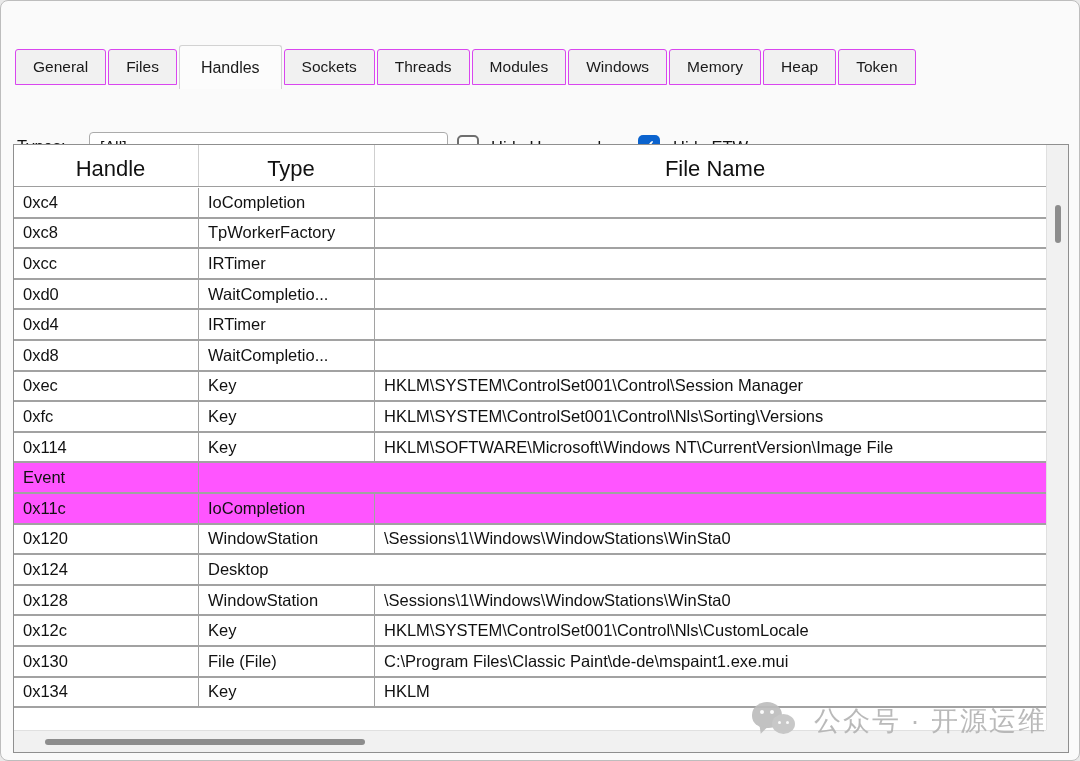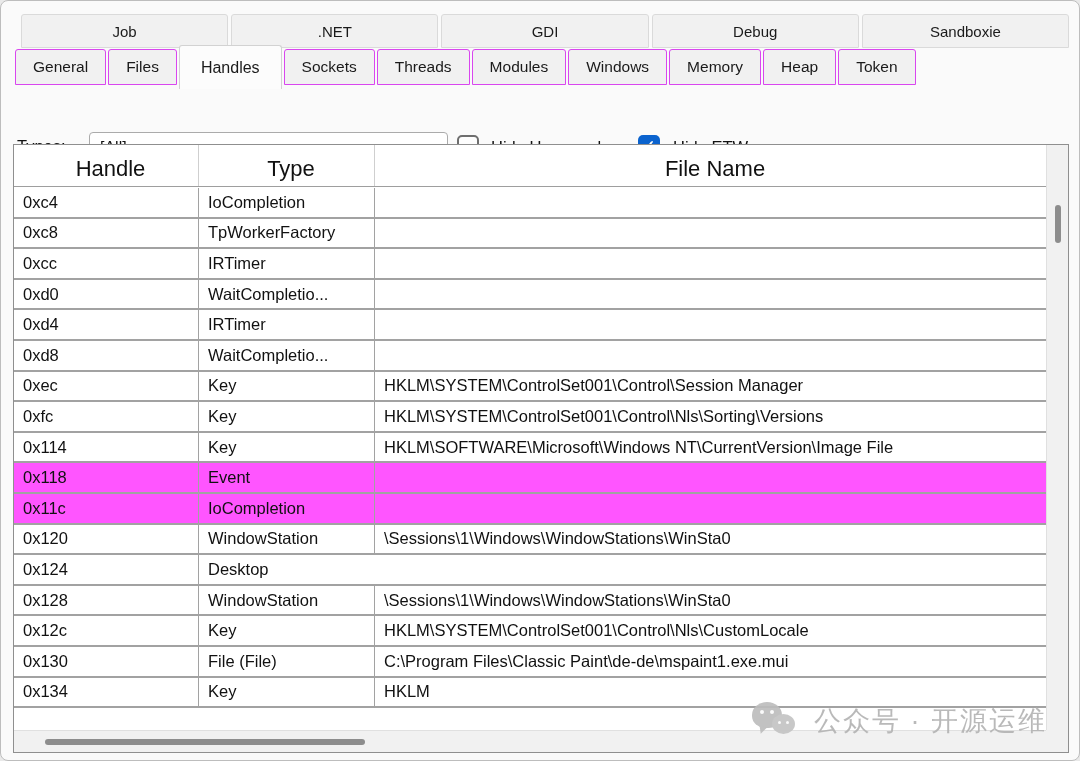--- a/index.html
+++ b/index.html
@@ -149,27 +149,20 @@
     position:absolute; left:6px; top:24px; width:0; height:0;
     border-left:4px solid transparent; border-right:4px solid transparent;
     border-top:8px solid #bdbdbd; transform:rotate(18deg);
   }
 </style>
 </head>
 <body>
 
 <div class="dialog">
 
-  <div class="top-tabs" id="top-tabs">
-      <div class="tab-top">Job</div>
-      <div class="tab-top">.NET</div>
-      <div class="tab-top">GDI</div>
-      <div class="tab-top">Debug</div>
-      <div class="tab-top">Sandboxie</div>
-    </div>
 
   <div class="main-tabs" id="main-tabs">
       <div class="tab-main">General</div>
       <div class="tab-main">Files</div>
       <div class="tab-main selected">Handles</div>
       <div class="tab-main">Sockets</div>
       <div class="tab-main">Threads</div>
       <div class="tab-main">Modules</div>
       <div class="tab-main">Windows</div>
       <div class="tab-main">Memory</div>
@@ -235,21 +228,20 @@
           <div class="td">0xfc</div>
           <div class="td">Key</div>
           <div class="td td-file">HKLM\SYSTEM\ControlSet001\Control\Nls\Sorting\Versions</div>
         </div>
         <div class="tr">
           <div class="td">0x114</div>
           <div class="td">Key</div>
           <div class="td td-file">HKLM\SOFTWARE\Microsoft\Windows NT\CurrentVersion\Image File</div>
         </div>
         <div class="tr magenta">
-          <div class="td">0x118</div>
           <div class="td">Event</div>
           <div class="td td-file"></div>
         </div>
         <div class="tr magenta">
           <div class="td">0x11c</div>
           <div class="td">IoCompletion</div>
           <div class="td td-file"></div>
         </div>
         <div class="tr">
           <div class="td">0x120</div>

